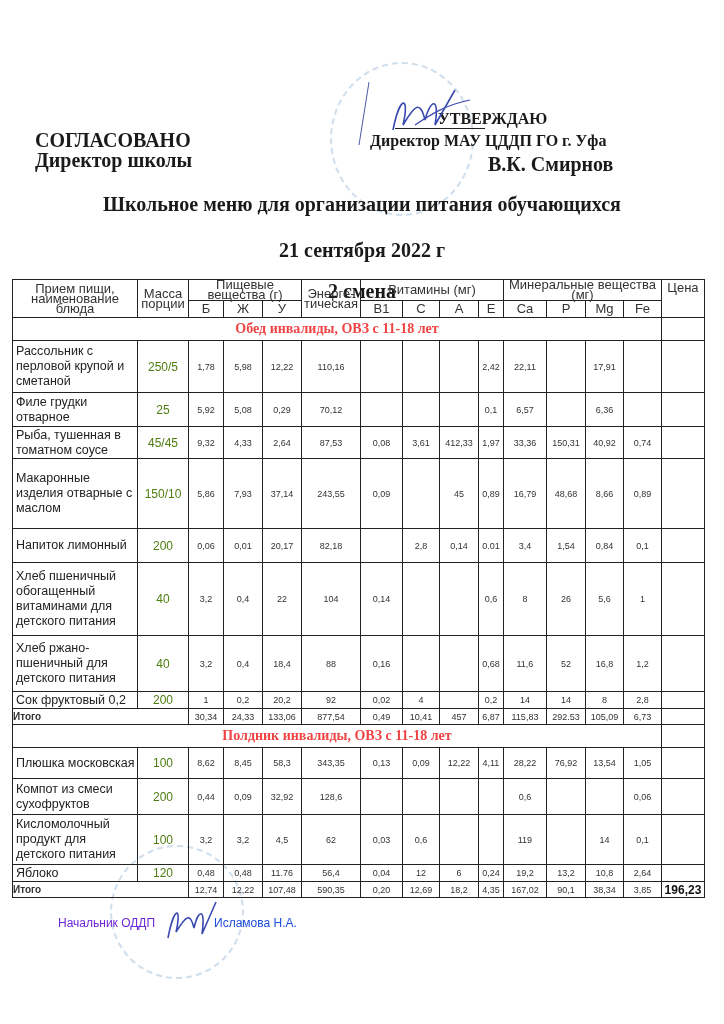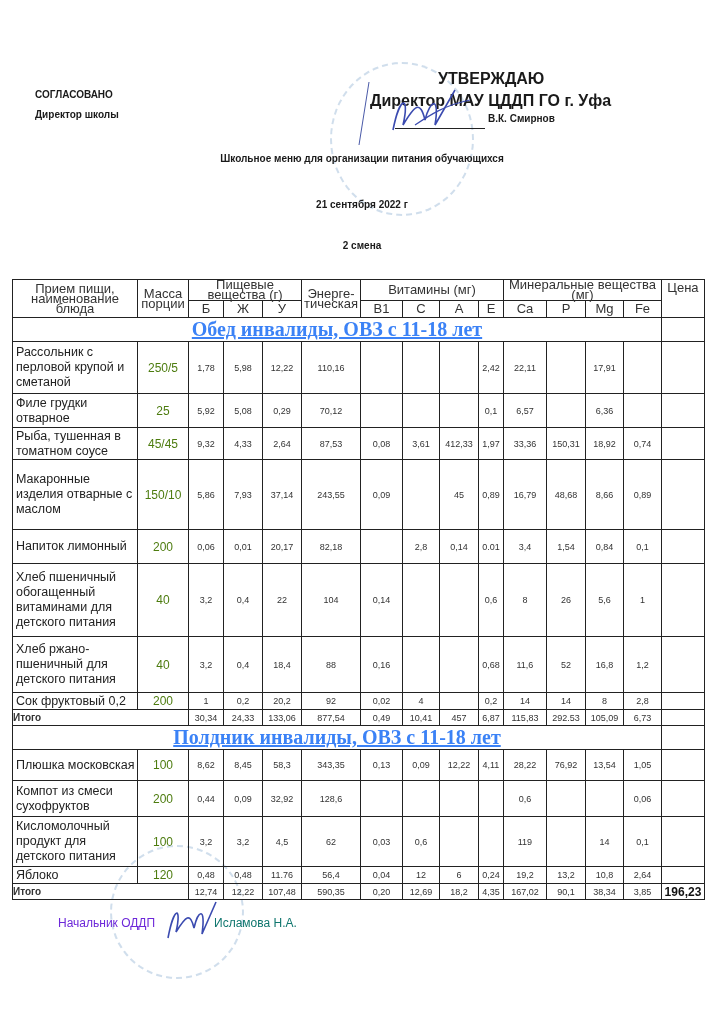--- a/index.html
+++ b/index.html
@@ -1,28 +1,28 @@
 <!DOCTYPE html>
 <html><head>
 <meta charset="utf-8">
 <style>
   html,body{margin:0;padding:0;background:#fff;}
   body{width:724px;height:1024px;position:relative;overflow:hidden;color:#1a1a1a;}
-  .serif{font-family:Liberation Sans, sans-serif;}
+  .serif{font-family:Liberation Serif, serif;margin-top:40px;}
   .sans{font-family:"Liberation Sans","DejaVu Sans",sans-serif;}
   .abs{position:absolute;}
-  .hdr{font-weight:bold;font-size:10px;}
+  .hdr{font-weight:bold;font-size:20px;}
   .stamp{position:absolute;border-radius:50%;border:2px dashed rgba(120,160,200,0.35);}
   table.menu{position:absolute;left:12px;top:279px;border-collapse:collapse;
     font-family:"Liberation Sans","DejaVu Sans",sans-serif;table-layout:fixed;}
   table.menu td{border:1px solid #222;padding:0 2px;vertical-align:middle;text-align:center;font-size:9px;color:#333;}
   table.menu td.name{text-align:left;font-size:12.5px;color:#222;line-height:15px;padding-left:3px;}
   table.menu td.mass{font-size:12px;color:#4d7c0f;}
   table.menu td.hc{font-size:13px;color:#333;line-height:10px;}
-  table.menu td.sec{font-family:"Liberation Serif","DejaVu Serif",serif;font-weight:bold;font-size:20px;color:#3b82f6;height:22px;text-decoration:underline;}
+  table.menu td.sec{font-family:"Liberation Serif","DejaVu Serif",serif;font-weight:bold;font-size:14px;color:#ef4444;height:22px;}
   table.menu td.tot{font-weight:bold;text-align:left;font-size:10px;padding-left:0;}
   table.menu td.price{font-weight:bold;font-size:12px;color:#111;}
   .sig{position:absolute;}
 </style>
 </head>
 <body>
 
 <div class="stamp" style="left:330px;top:62px;width:140px;height:150px;"></div>
 <div class="stamp" style="left:110px;top:845px;width:130px;height:130px;"></div>
 
@@ -132,21 +132,21 @@
         <td>9,32</td>
         <td>4,33</td>
         <td>2,64</td>
         <td>87,53</td>
         <td>0,08</td>
         <td>3,61</td>
         <td>412,33</td>
         <td>1,97</td>
         <td>33,36</td>
         <td>150,31</td>
-        <td>18,92</td>
+        <td>40,92</td>
         <td>0,74</td>
         <td></td>
       </tr>
       <tr style="height: 70px;">
         <td class="name">Макаронные изделия отварные с маслом</td>
         <td class="mass">150/10</td>
         <td>5,86</td>
         <td>7,93</td>
         <td>37,14</td>
         <td>243,55</td>
@@ -332,13 +332,13 @@
         <td>3,85</td>
         <td class="price">196,23</td>
       </tr>
     </tbody>
 </table>
 
 <div class="abs sans" style="left:58px;top:916px;font-size:12px;color:#6d28d9;">Начальник ОДДП</div>
 <svg class="sig" width="60" height="50" style="left:160px;top:898px;">
   <path d="M8 40 C 14 8, 22 8, 16 34 C 26 18, 30 14, 34 30 C 38 12, 46 8, 42 36 L 56 4" stroke="#3b4bb0" stroke-width="1.6" fill="none"></path>
 </svg>
-<div class="abs sans" style="left:214px;top:916px;font-size:12px;color:#0f766e;">Исламова Н.А.</div>
+<div class="abs sans" style="left:214px;top:916px;font-size:12px;color:#1d4ed8;">Исламова Н.А.</div>
 
 </body></html>

